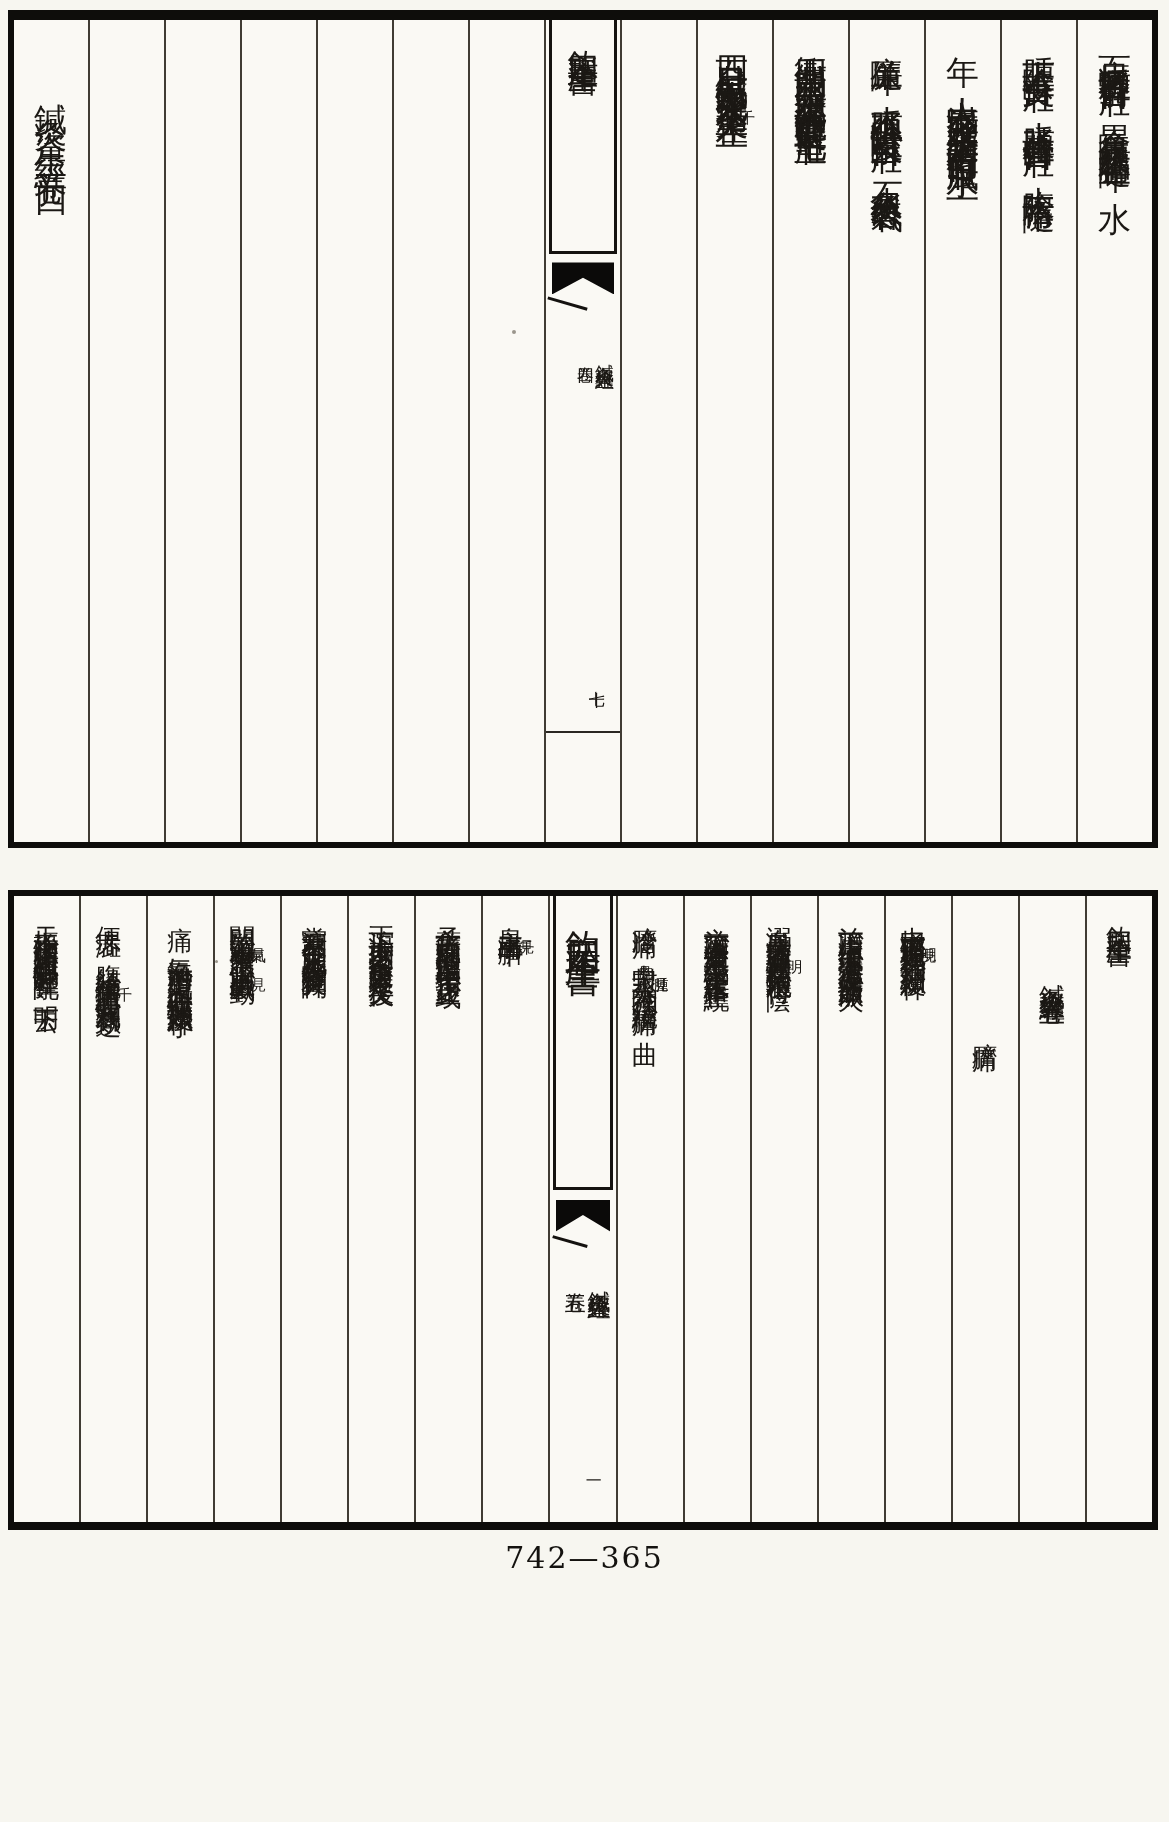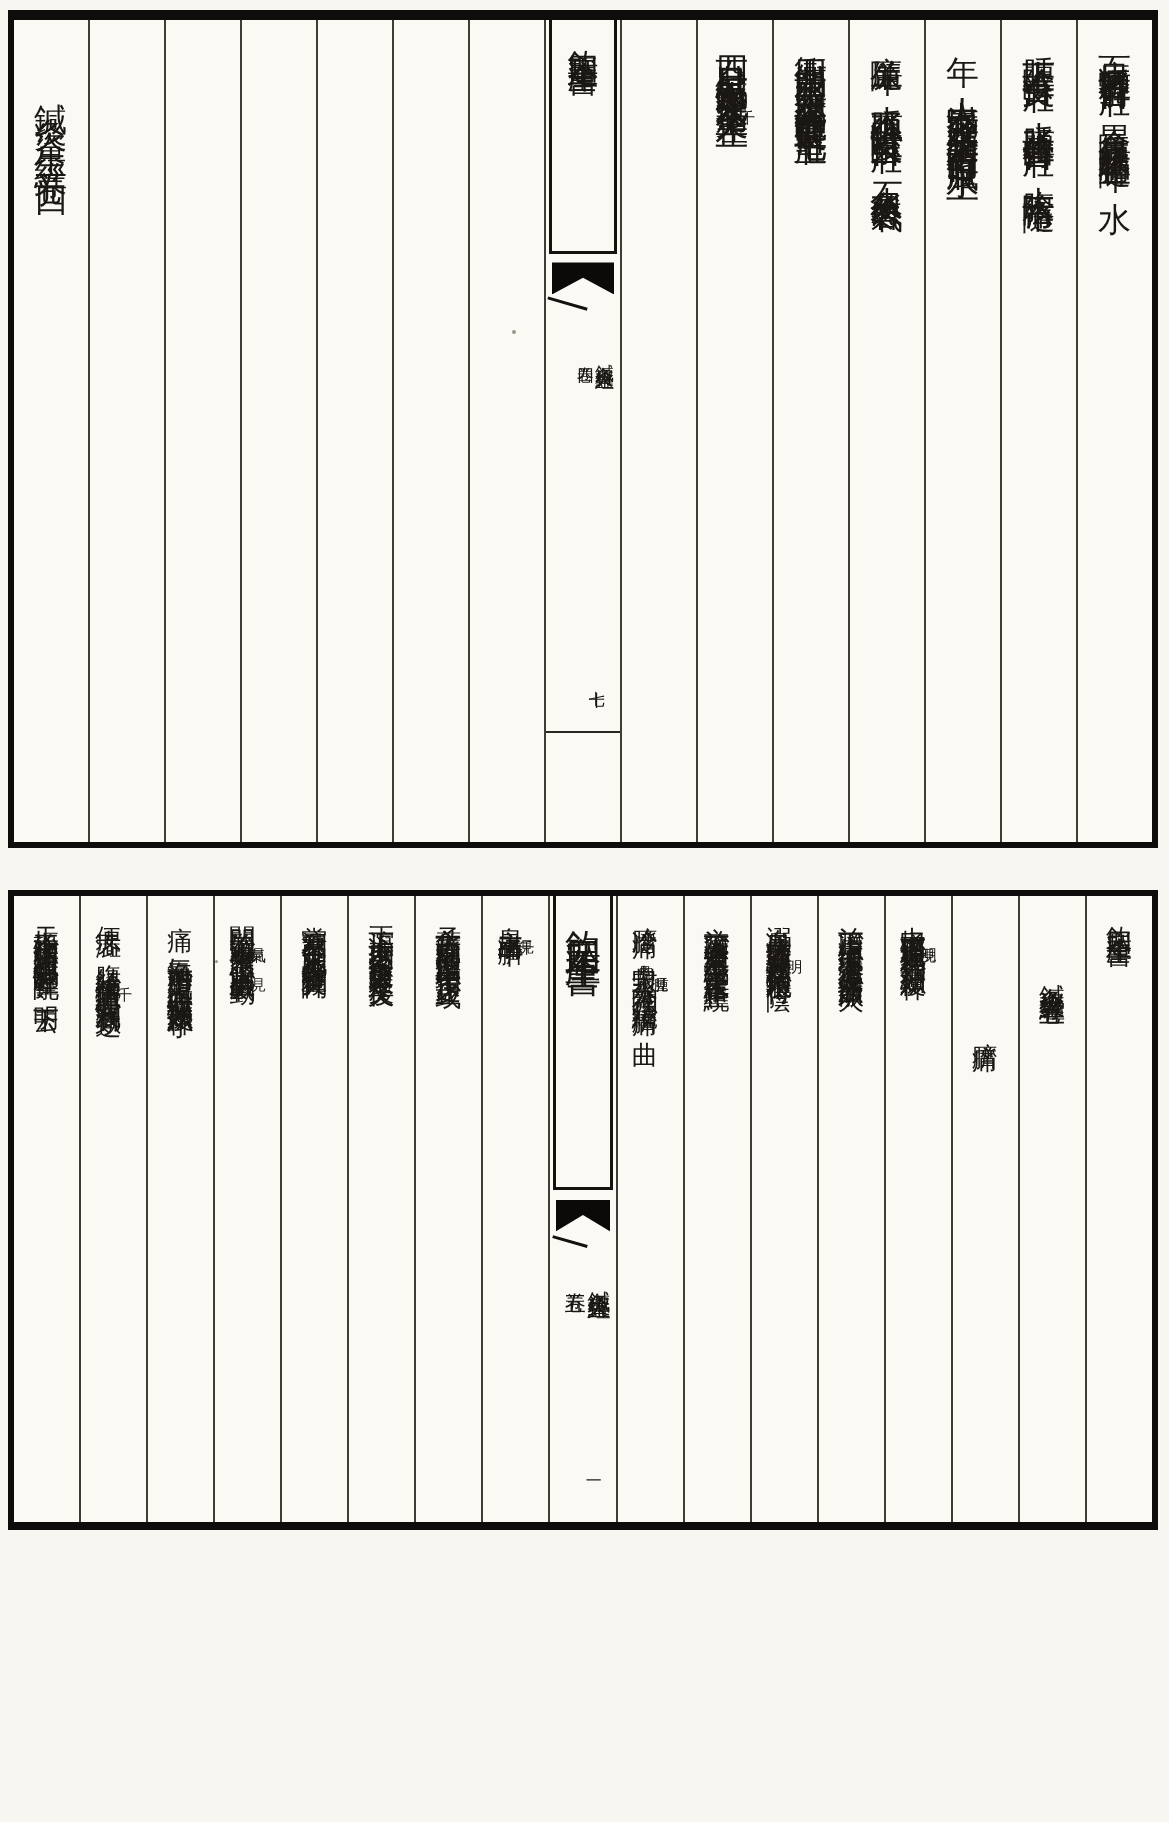--- a/index.html
+++ b/index.html
@@ -157,15 +157,16 @@
       <div class="col">
         <div class="vtext"><span class="seg">痛　氣海治臍下冷氣上衝心血結成塊狀如覆杯小</span></div>
       </div>
       <div class="col">
         <div class="vtext"><span class="seg">便赤澁　腹結治繞臍痛上搶心</span><span class="note"><span class="note-r">千</span><span class="note-l">同</span></span><span class="seg">腹寒洩利欬逆</span></div>
       </div>
       <div class="col">
         <div class="vtext"><span class="seg">天樞治夾臍切痛時上衝心煩滿嘔吐霍亂　明下云</span></div>
       </div>
     </div>
+  <div class="page-number">742—365</div>
   <div class="speck" style="left:512px;top:330px;width:4px;height:4px;"></div>
   <div class="speck" style="left:215px;top:960px;width:3px;height:3px;"></div>
 </div>
 
 </body></html>

